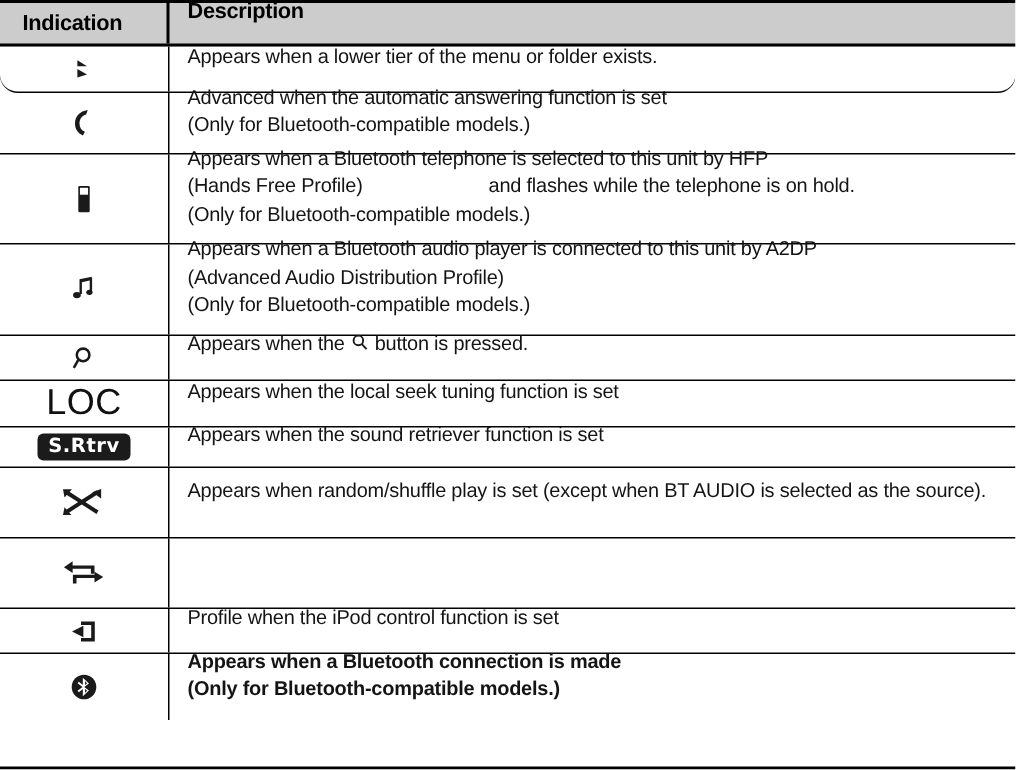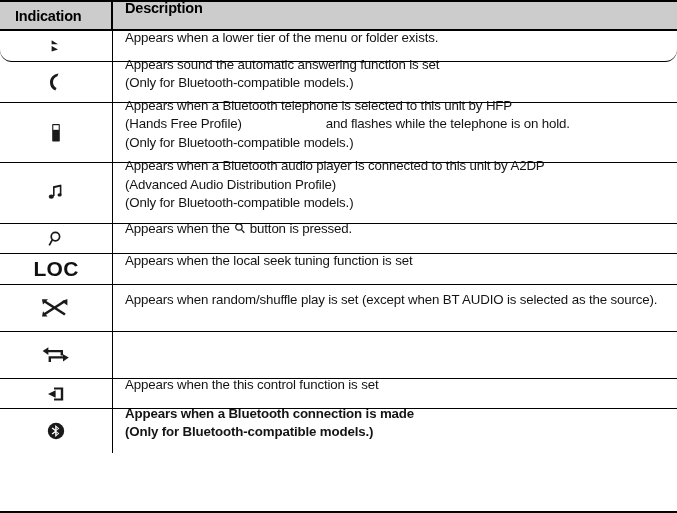--- a/index.html
+++ b/index.html
@@ -71,22 +71,22 @@
     white-space: pre-line;
   }
   .desc-inline {
     font-size: 13.3px;
     line-height: 18.5px;
     letter-spacing: -0.15px;
   }
   
   .ic { display: block; }
   .loc-text {
-    font-size: 21px;
-    font-weight: bold;
+    font-size: 24px;
+    font-weight: normal;
     letter-spacing: 0.3px;
     color: #111;
   }
   .srtrv {
     background: #1b1b1b;
     color: #fff;
     font-size: 13px;
     font-weight: bold;
     letter-spacing: 0.4px;
     border-radius: 4px;
@@ -131,21 +131,21 @@
 
   <div class="row" style="height:41px;">
     <div class="cell-ind">
       <span>
         <svg class="ic" width="18" height="20" viewBox="0 0 18 20">
           <path d="M11.5 1.4 C6.2 2.2 3.0 5.6 3.0 10.4 C3.0 14.2 5.0 17.0 8.3 18.4 L9.6 15.9 C7.2 14.8 6.0 12.9 6.0 10.3 C6.0 7.4 7.6 5.2 10.4 4.3 Z" fill="#1a1a1a"></path>
         </svg>
       </span>
     </div>
     <div class="cell-desc">
-      <span class="desc-text">Appears sound the automatic answering function is set
+      <span class="desc-text">Advanced when the automatic answering function is set
 (Only for Bluetooth-compatible models.)</span>
     </div>
   </div>
 
   <div class="row" style="height:60px;">
     <div class="cell-ind">
       <span>
         <svg class="ic" width="12" height="22" viewBox="0 0 12 22">
           <rect x="2.2" y="2.0" width="7.6" height="17.5" rx="0.8" fill="#1a1a1a"></rect>
           <rect x="3.3" y="3.2" width="5.4" height="4.6" fill="#ffffff"></rect>
@@ -198,20 +198,28 @@
 
   <div class="row" style="height:31px;">
     <div class="cell-ind">
       <span class="loc-text">LOC</span>
     </div>
     <div class="cell-desc">
       <span class="desc-text">Appears when the local seek tuning function is set</span>
     </div>
   </div>
 
+  <div class="row" style="height:27px;">
+    <div class="cell-ind">
+      <span class="srtrv">S.Rtrv</span>
+    </div>
+    <div class="cell-desc">
+      <span class="desc-text">Appears when the sound retriever function is set</span>
+    </div>
+  </div>
 
   <div class="row" style="height:47px;">
     <div class="cell-ind">
       <span>
         <svg class="ic" width="30" height="22" viewBox="0 0 30 22">
           <path d="M3.0 4.0 L24.0 17.5" stroke="#1a1a1a" stroke-width="2.6" fill="none"></path>
           <path d="M3.0 17.5 L24.0 4.0" stroke="#1a1a1a" stroke-width="2.6" fill="none"></path>
           <path d="M26.4 2.0 L26.4 8.4 L20.6 4.2 Z" fill="#1a1a1a"></path>
           <path d="M1.0 2.2 L7.0 2.2 L2.0 7.6 Z" fill="#1a1a1a"></path>
           <path d="M1.0 19.4 L6.6 19.4 L2.0 14.2 Z" fill="#1a1a1a"></path>
@@ -239,21 +247,21 @@
   <div class="row" style="height:30px;">
     <div class="cell-ind">
       <span>
         <svg class="ic" width="22" height="20" viewBox="0 0 22 20">
           <path d="M9.0 3.4 L18.2 3.4 L18.2 16.6 L9.0 16.6 L9.0 14.4 L15.8 14.4 L15.8 5.6 L9.0 5.6 Z" fill="#1a1a1a"></path>
           <path d="M10.6 6.2 L10.6 13.8 L3.0 10.0 Z" fill="#1a1a1a"></path>
         </svg>
       </span>
     </div>
     <div class="cell-desc">
-      <span class="desc-text">Appears when the this control function is set</span>
+      <span class="desc-text">Profile when the iPod control function is set</span>
     </div>
   </div>
 
   <div class="row" style="height:44px;">
     <div class="cell-ind">
       <span>
         <svg class="ic" width="20" height="20" viewBox="0 0 20 20">
           <circle cx="10" cy="10" r="8.2" fill="#1a1a1a"></circle>
           <path d="M9.2 3.9 L13.3 7.6 L10.2 10.0 L13.3 12.4 L9.2 16.1 L9.2 11.4 L6.6 13.5 L5.7 12.5 L9.0 10.0 L5.7 7.5 L6.6 6.5 L9.2 8.6 Z M10.7 6.2 L10.7 8.7 L12.0 7.5 Z M10.7 11.3 L10.7 13.8 L12.0 12.5 Z" fill="#ffffff"></path>
         </svg>

